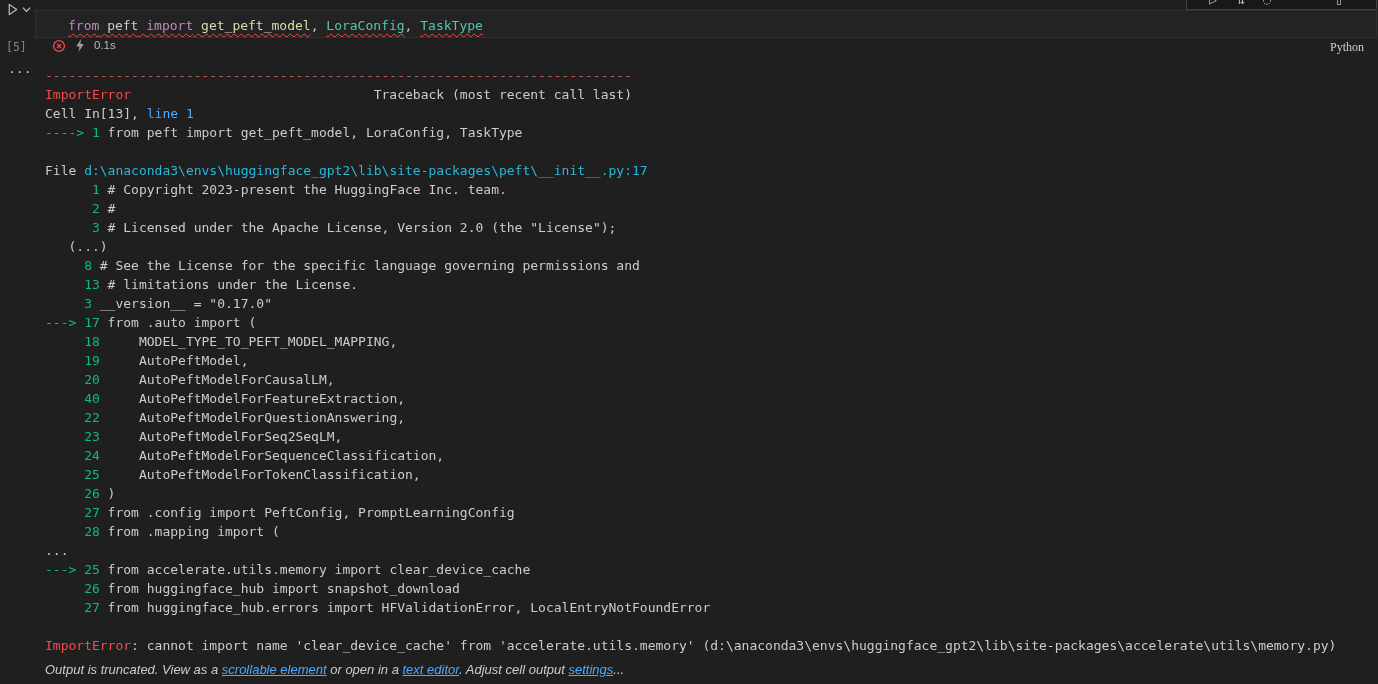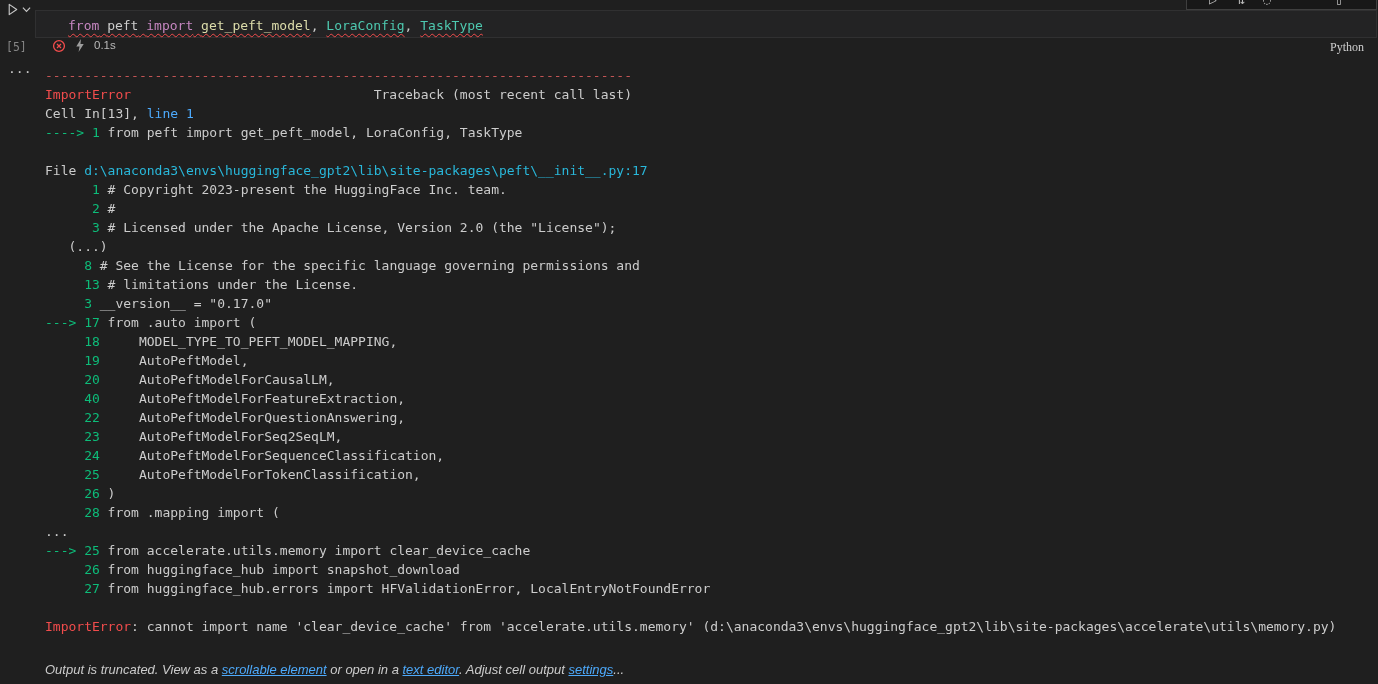--- a/index.html
+++ b/index.html
@@ -112,20 +112,21 @@
       <div class="ln"><span class="g">---&gt; </span><span class="g u">17</span><span> from .auto import (</span></div>
       <div class="ln"><span class="g">     18</span><span>     MODEL_TYPE_TO_PEFT_MODEL_MAPPING,</span></div>
       <div class="ln"><span class="g">     19</span><span>     AutoPeftModel,</span></div>
       <div class="ln"><span class="g">     20</span><span>     AutoPeftModelForCausalLM,</span></div>
       <div class="ln"><span class="g">     40</span><span>     AutoPeftModelForFeatureExtraction,</span></div>
       <div class="ln"><span class="g">     22</span><span>     AutoPeftModelForQuestionAnswering,</span></div>
       <div class="ln"><span class="g">     23</span><span>     AutoPeftModelForSeq2SeqLM,</span></div>
       <div class="ln"><span class="g">     24</span><span>     AutoPeftModelForSequenceClassification,</span></div>
       <div class="ln"><span class="g">     25</span><span>     AutoPeftModelForTokenClassification,</span></div>
       <div class="ln"><span class="g">     26</span><span> )</span></div>
+      <div class="ln"><span class="g">     27</span><span> from .config import PeftConfig, PromptLearningConfig</span></div>
       <div class="ln"><span class="g">     28</span><span> from .mapping import (</span></div>
       <div class="ln"><span>...</span></div>
       <div class="ln"><span class="g">---&gt; </span><span class="g u">25</span><span> from accelerate.utils.memory import clear_device_cache</span></div>
       <div class="ln"><span class="g">     26</span><span> from huggingface_hub import snapshot_download</span></div>
       <div class="ln"><span class="g">     27</span><span> from huggingface_hub.errors import HFValidationError, LocalEntryNotFoundError</span></div>
       <div class="ln">&nbsp;</div>
       <div class="ln"><span class="r">ImportError</span><span>: cannot import name 'clear_device_cache' from 'accelerate.utils.memory' (d:\anaconda3\envs\huggingface_gpt2\lib\site-packages\accelerate\utils\memory.py)</span></div>
     </div>
 
   <div id="footer"><div class="ln"><span>Output is truncated. View as a </span><span class="lnk">scrollable element</span><span> or open in a </span><span class="lnk">text editor</span><span>. Adjust cell output </span><span class="lnk">settings</span><span>...</span></div></div>

